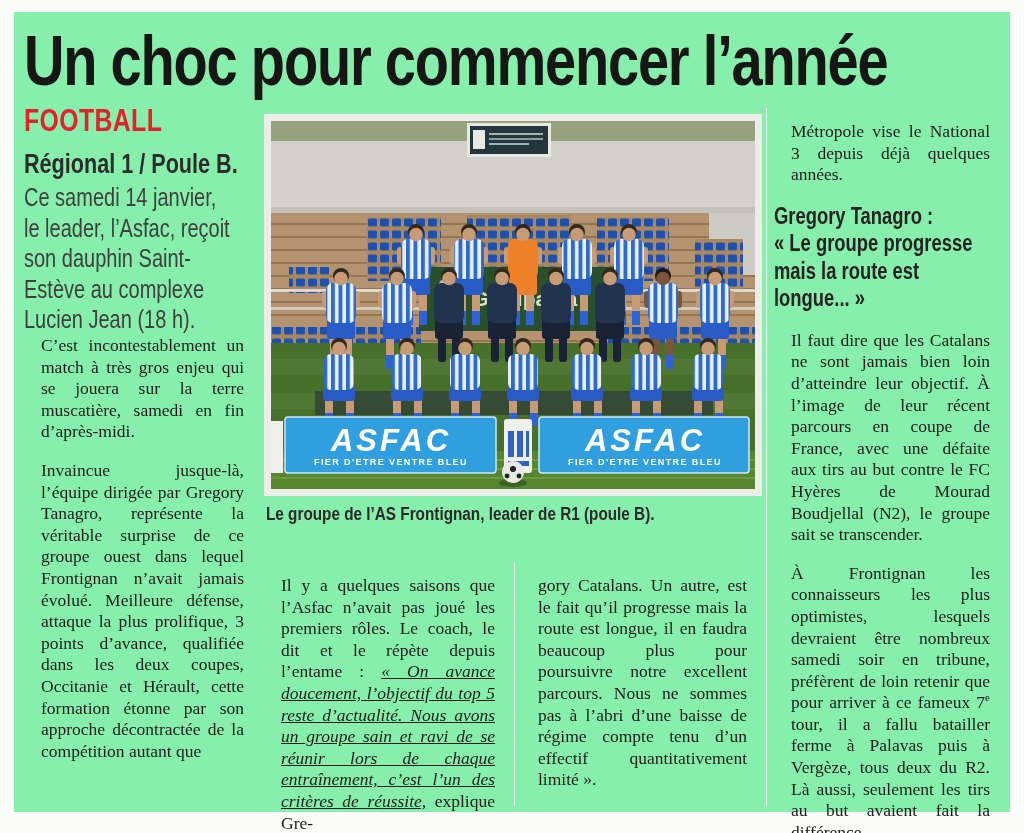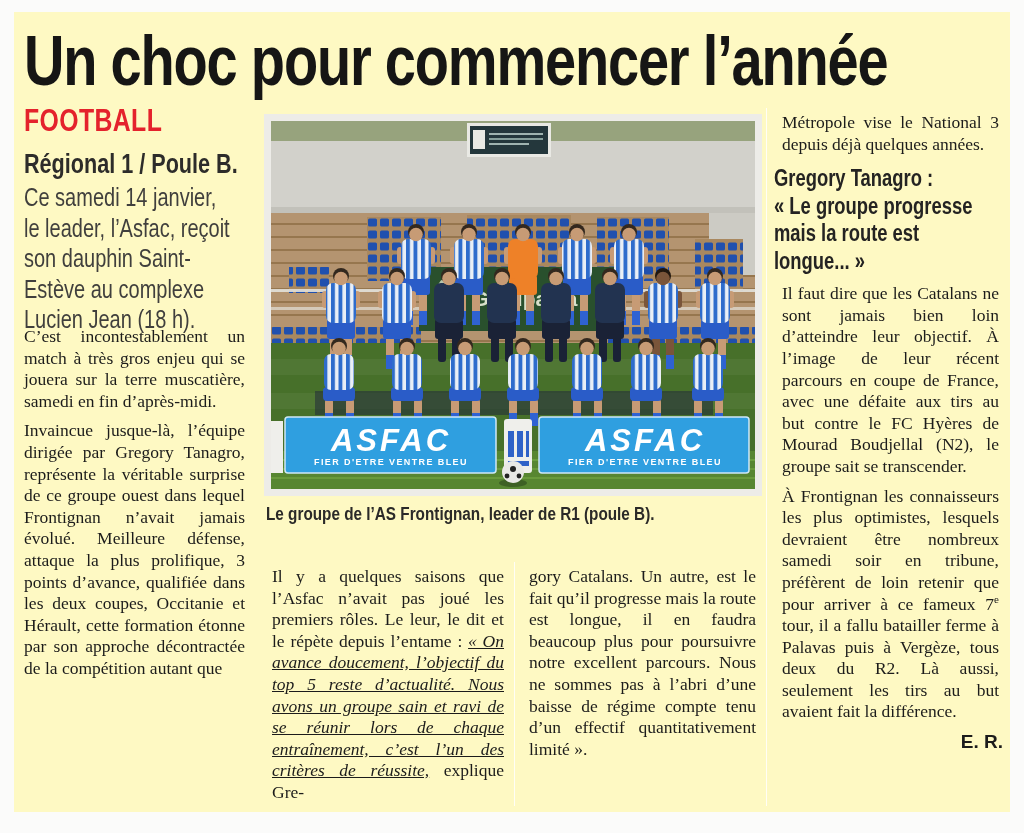--- a/index.html
+++ b/index.html
@@ -3,21 +3,21 @@
 <meta charset="utf-8">
 <style>
   html,body{margin:0;padding:0;}
   body{
     width:1024px;height:833px;position:relative;background:#fbfbfa;
     font-family:"Liberation Sans","DejaVu Sans",sans-serif;
     -webkit-font-smoothing:antialiased;overflow:hidden;
   }
   .sheet{
     position:absolute;left:14px;top:12px;width:996px;height:800px;
-    background:#fef9c3;
+    background:#86efac;
   }
   .abs{position:absolute;}
   .condensed{transform:scaleX(0.8);transform-origin:0 0;}
   .condensed85{transform:scaleX(0.85);transform-origin:0 0;}
 
   .headline{
     left:10px;top:12px;width:1220px;
     font-weight:700;font-size:70px;line-height:74px;letter-spacing:-1.5px;
     color:#161615;white-space:nowrap;
   }
@@ -33,23 +33,23 @@
   .lede-text{
     font-weight:400;font-size:25px;line-height:30.5px;color:#403f3d;
     white-space:pre-line;margin:2px 0 0 0;
   }
 
   .serifcol{
     font-family:"Liberation Serif","DejaVu Serif",serif;
     font-size:17.5px;line-height:21.6px;color:#1c1c1b;
     text-align:justify;
   }
-  .serifcol p{margin:8px;}
+  .serifcol p{margin:17px;}
   .serifcol sup{font-size:11px;line-height:0;}
-  .col1{left:2px;top:306px;width:237px;}
+  .col1{left:10px;top:306px;width:237px;}
   .col2{left:250px;top:546px;width:248px;}
   .col3{left:507px;top:546px;width:243px;}
   .col4{left:760px;top:92px;width:233px;}
 
   .photo-frame{
     left:250px;top:102px;width:498px;height:382px;
     background:#edece8;box-sizing:border-box;padding:7px;
   }
   .photo-frame svg{display:block;}
 
@@ -390,21 +390,21 @@
         <circle cx="242" cy="348" r="3" fill="#222"></circle>
         <circle cx="236" cy="355" r="2.4" fill="#222"></circle>
         <circle cx="248" cy="355" r="2.4" fill="#222"></circle>
       </g>
     </svg>
   </div>
 
   <div class="abs caption condensed85">Le groupe de l’AS Frontignan, leader de R1 (poule B).</div>
 
   <div class="abs serifcol col2">
-      <p><span>Il y a quelques saisons que l’Asfac n’avait pas joué les premiers rôles. Le leur, le dit et le répète depuis l’entame : </span><span style="font-style: italic; text-decoration: underline;">« On avance doucement, l’objectif du top 5 reste d’actualité. Nous avons un groupe sain et ravi de se réunir lors de chaque entraînement, c’est l’un des critères de réussite,</span><span> explique Gre-</span></p>
+      <p><span>Il y a quelques saisons que l’Asfac n’avait pas joué les premiers rôles. Le coach, le dit et le répète depuis l’entame : </span><span style="font-style: italic; text-decoration: underline;">« On avance doucement, l’objectif du top 5 reste d’actualité. Nous avons un groupe sain et ravi de se réunir lors de chaque entraînement, c’est l’un des critères de réussite,</span><span> explique Gre-</span></p>
     </div>
   <div class="abs serifcol col3">
       <p><span>gory Catalans. </span><span style="">Un autre, est le fait qu’il progresse mais la route est longue, il en faudra beaucoup plus pour poursuivre notre excellent parcours. Nous ne sommes pas à l’abri d’une baisse de régime compte tenu d’un effectif quantitativement limité ».</span></p>
     </div>
 
   <div class="abs serifcol col4">
     <div>
         <p><span>Métropole vise le National 3 depuis déjà quelques années.</span></p>
       </div>
     <div class="subhead condensed" style="font-family:'Liberation Sans','DejaVu Sans',sans-serif;">Gregory Tanagro :

